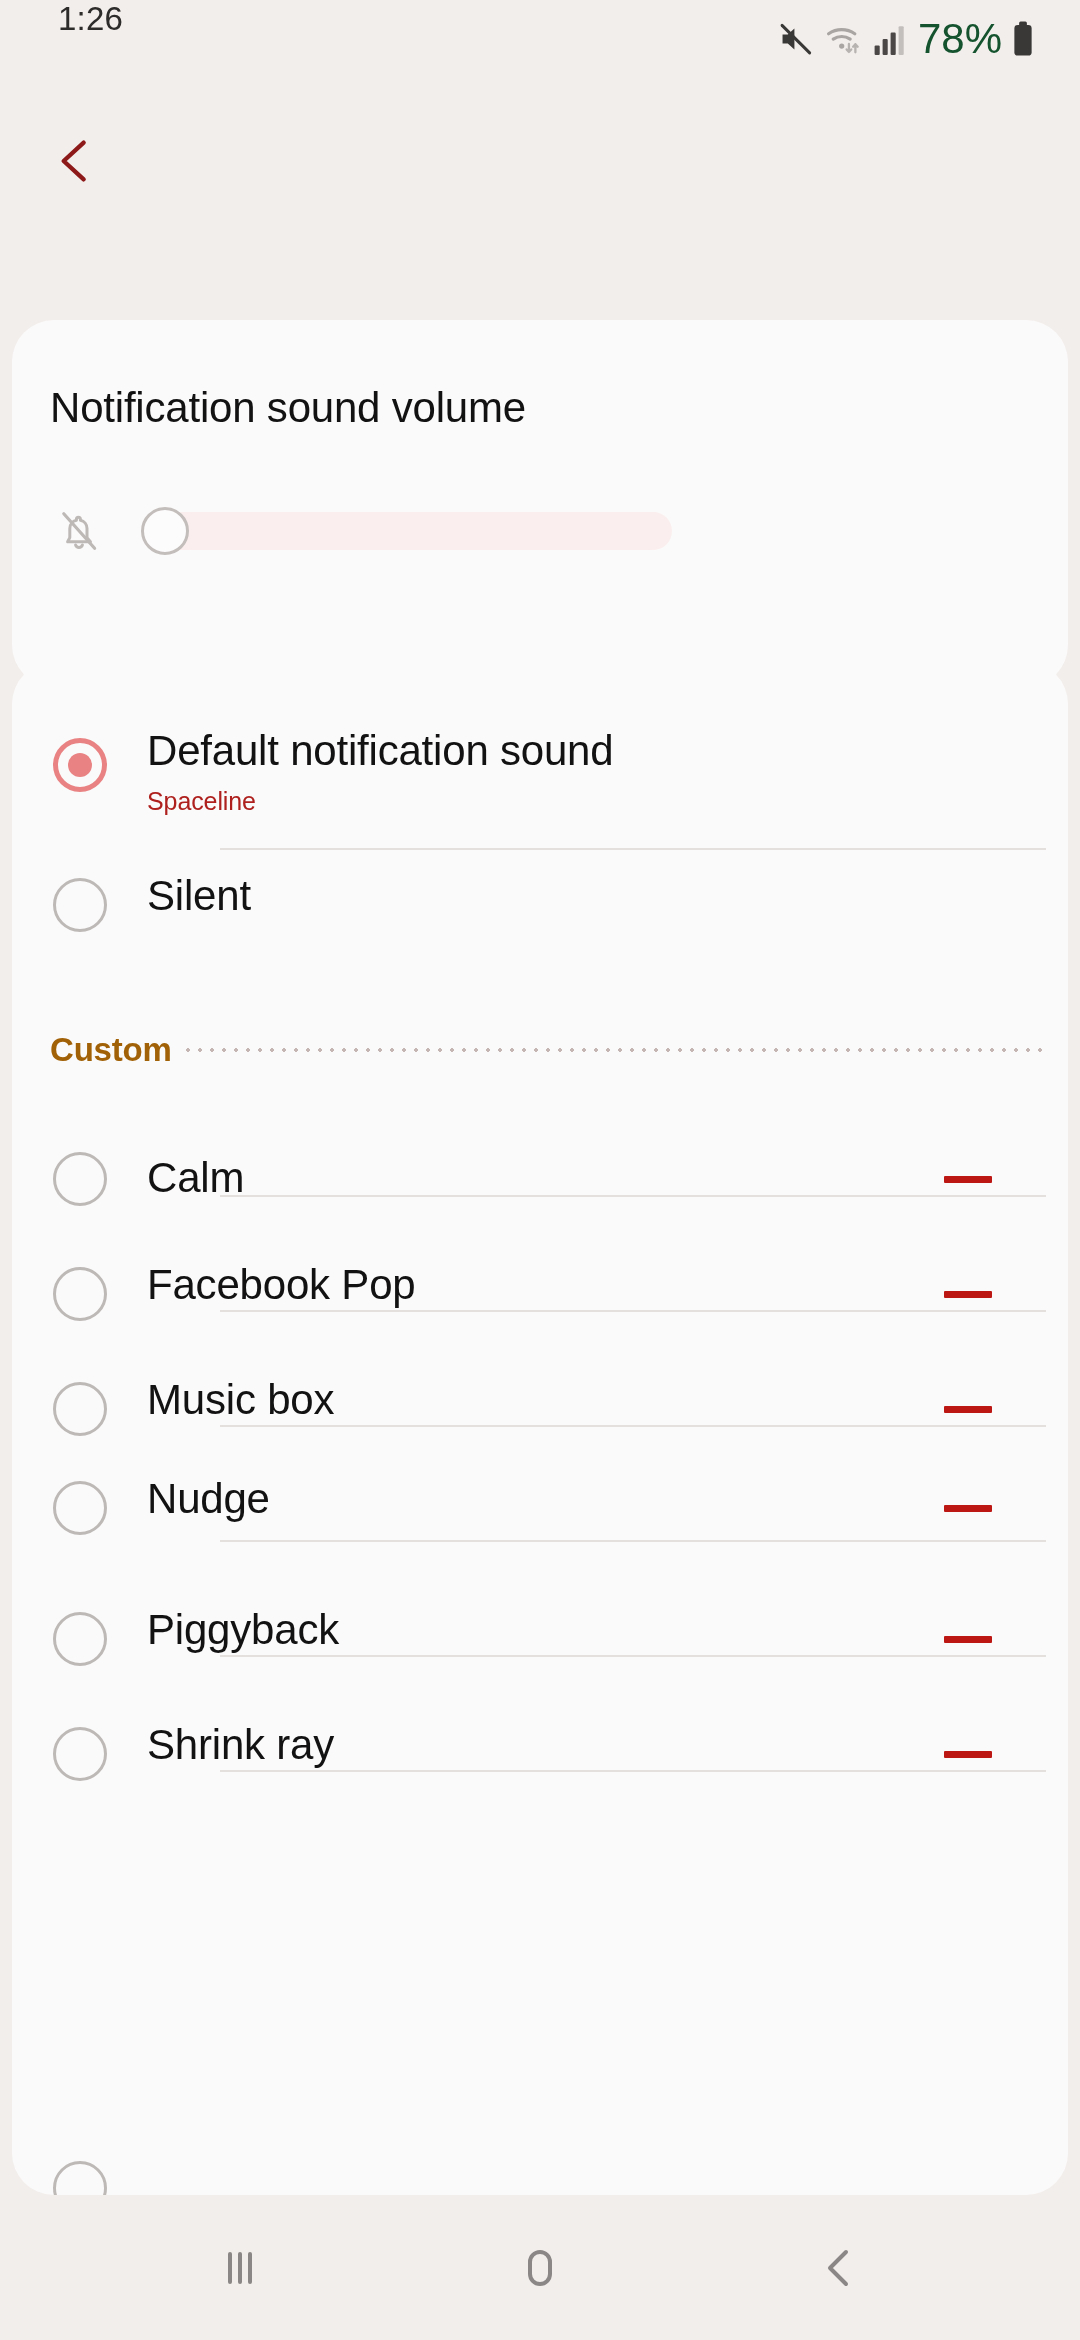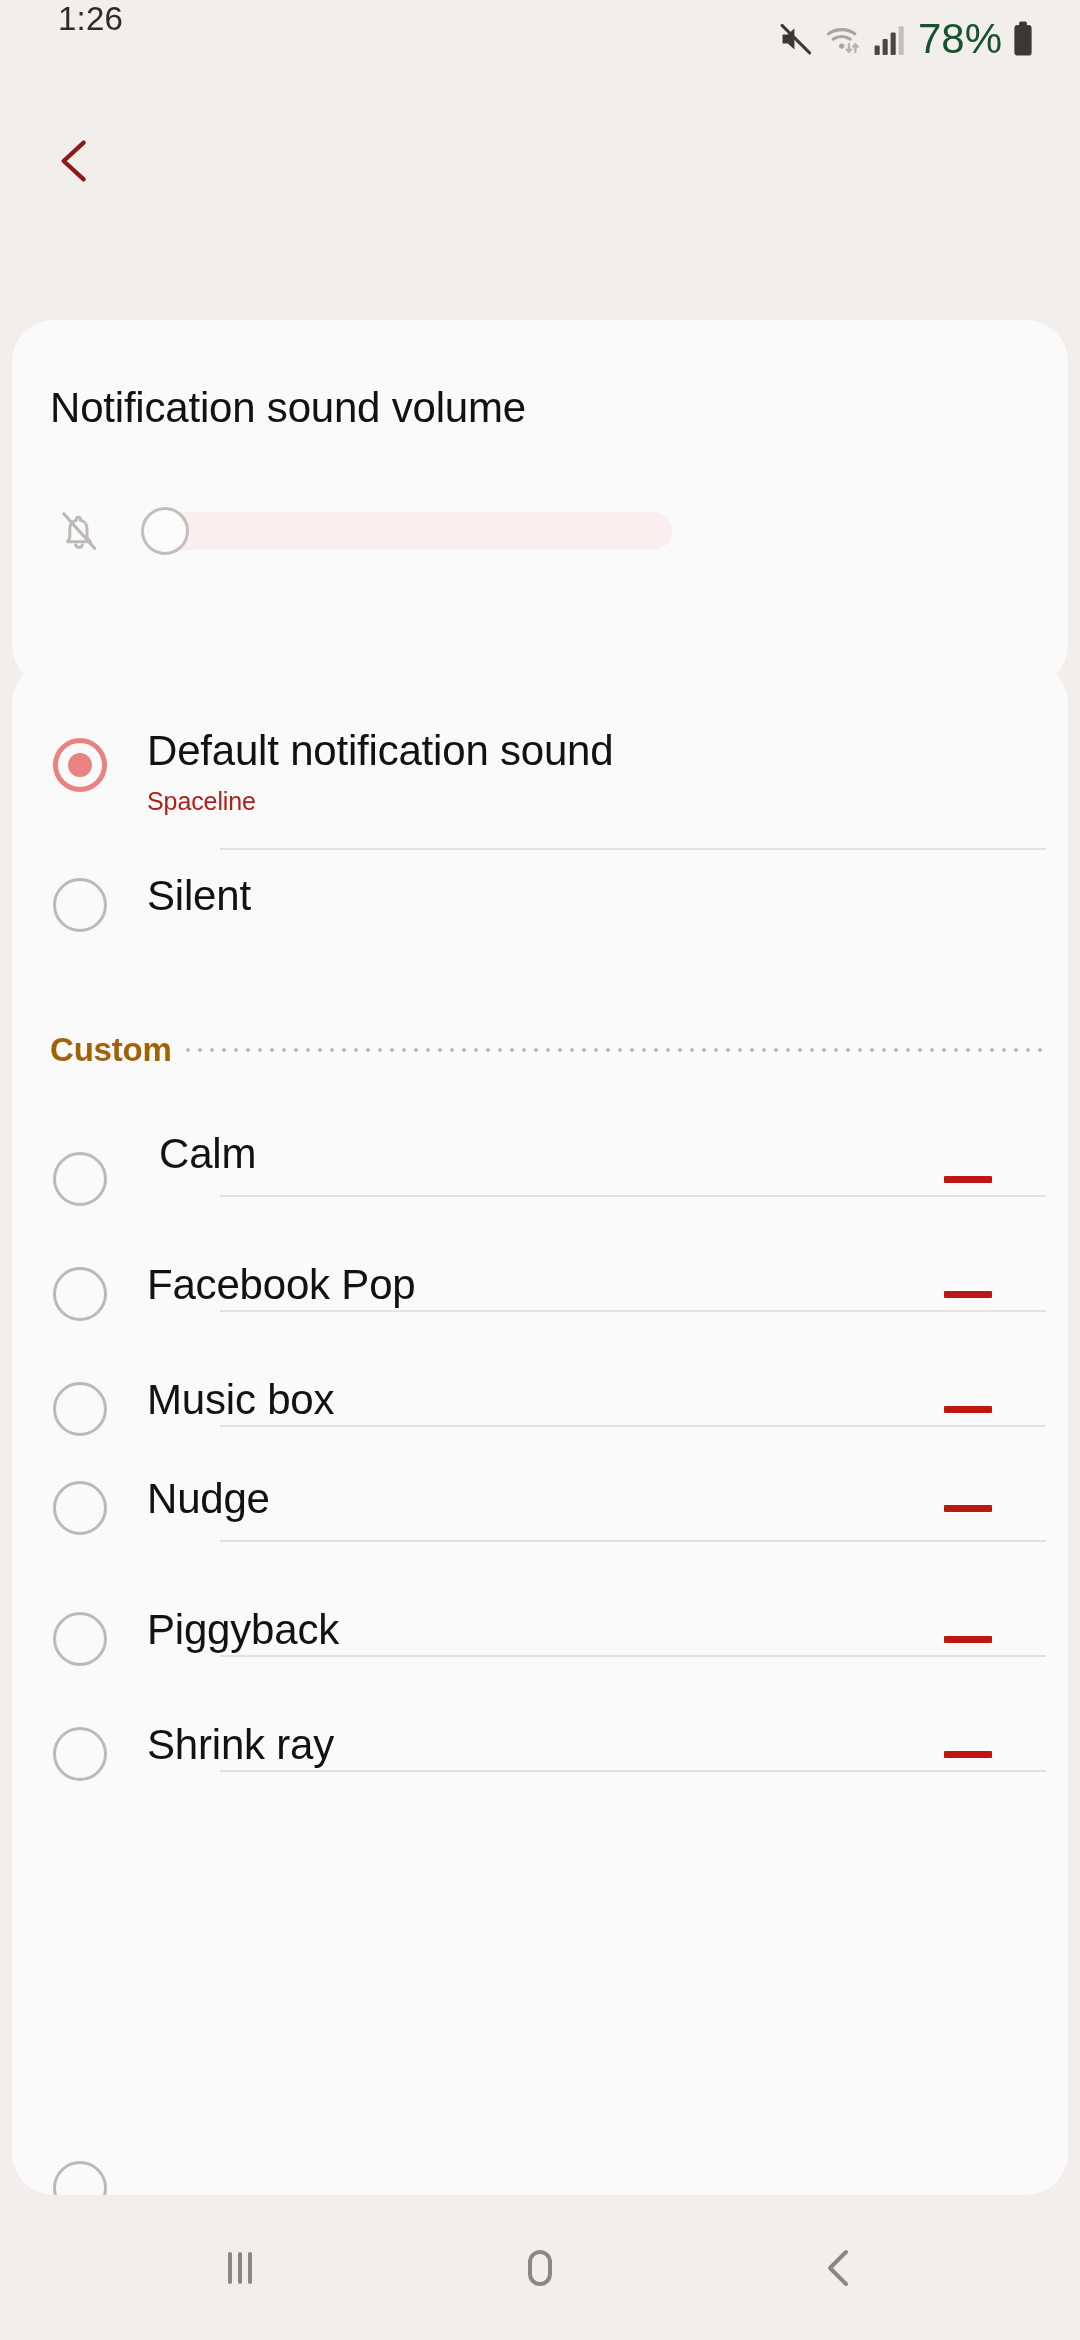--- a/index.html
+++ b/index.html
@@ -371,21 +371,21 @@
     <div class="row-label" style="top:24px;">Silent</div>
   </div>
 
   <div class="section-header" style="top:360px;">
     <div class="section-label">Custom</div>
     <div class="section-dots"></div>
   </div>
 
   <div class="list-row" style="top:460px; height:114px;">
     <div class="radio" style="top:30px;"></div>
-    <div class="row-label" style="top:8px;margin-left:12px;">Calm</div>
+    <div class="row-label" style="top:32px;">Calm</div>
     <div class="minus-button" style="top:29px;"></div>
   </div>
   <div class="divider" style="top:533px;"></div>
 
   <div class="list-row" style="top:575px; height:114px;">
     <div class="radio" style="top:30px;"></div>
     <div class="row-label" style="top:24px;">Facebook Pop</div>
     <div class="minus-button" style="top:29px;"></div>
   </div>
   <div class="divider" style="top:648px;"></div>

